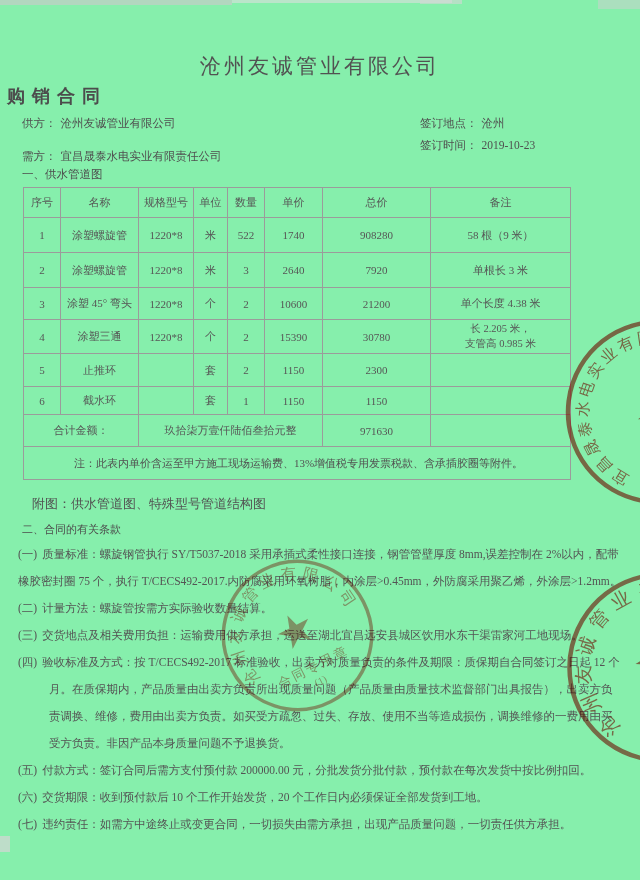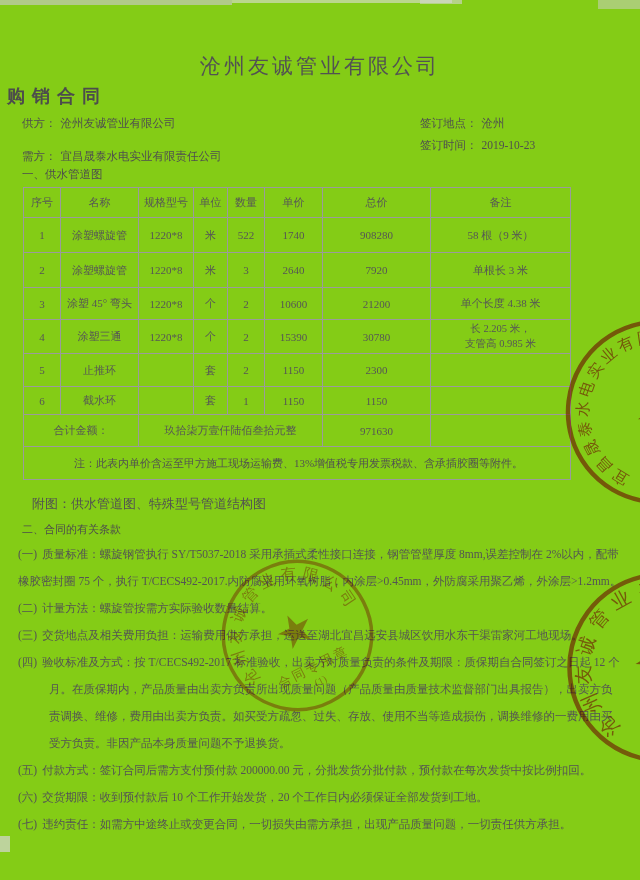--- a/index.html
+++ b/index.html
@@ -1,19 +1,19 @@
 <!DOCTYPE html>
 <html><head>
 <meta charset="utf-8">
 <style>
   html,body{margin:0;padding:0;background:#ffffff;}
   *{box-sizing:border-box;}
   .page{
     position:relative;width:640px;height:880px;margin:0 auto;
-    background:#84cc16;overflow:hidden;
+    background:#86efac;overflow:hidden;
     font-family:"Liberation Serif","DejaVu Serif",serif;
     color:#4f4f4f;
   }
   
   .smudge{position:absolute;pointer-events:none;}
   .smudge.s1{left:0;top:0;width:232px;height:5px;background:#c9c9c9;opacity:.65;}
   .smudge.s2{left:232px;top:0;width:220px;height:3px;background:#dedede;opacity:.6;}
   .smudge.s3{left:420px;top:0;width:42px;height:4px;background:#d6d6d6;opacity:.6;}
   .smudge.s4{left:598px;top:0;width:42px;height:9px;background:#cfcfcf;opacity:.5;}
   .smudge.s5{left:0;top:836px;width:10px;height:16px;background:#d6d6d6;opacity:.7;}

